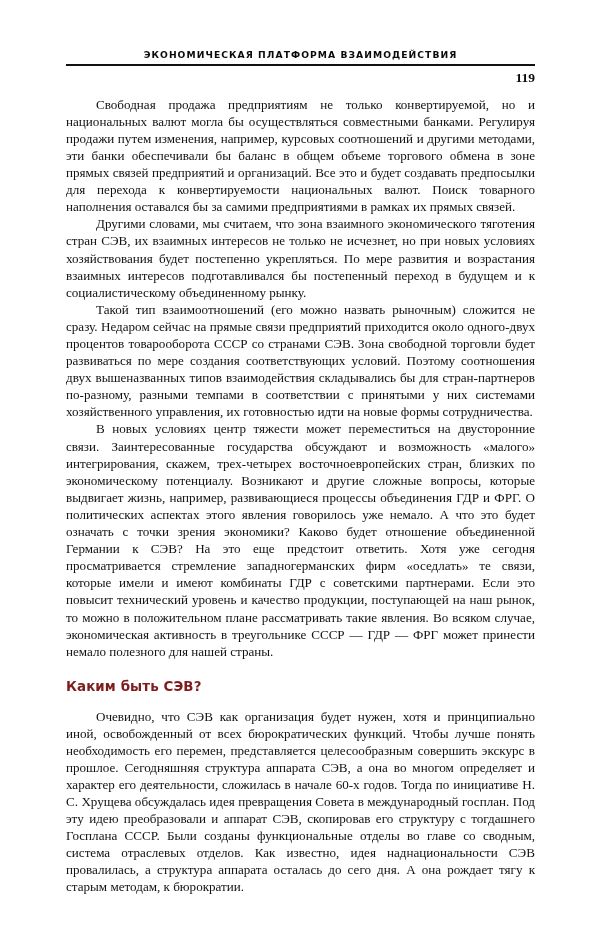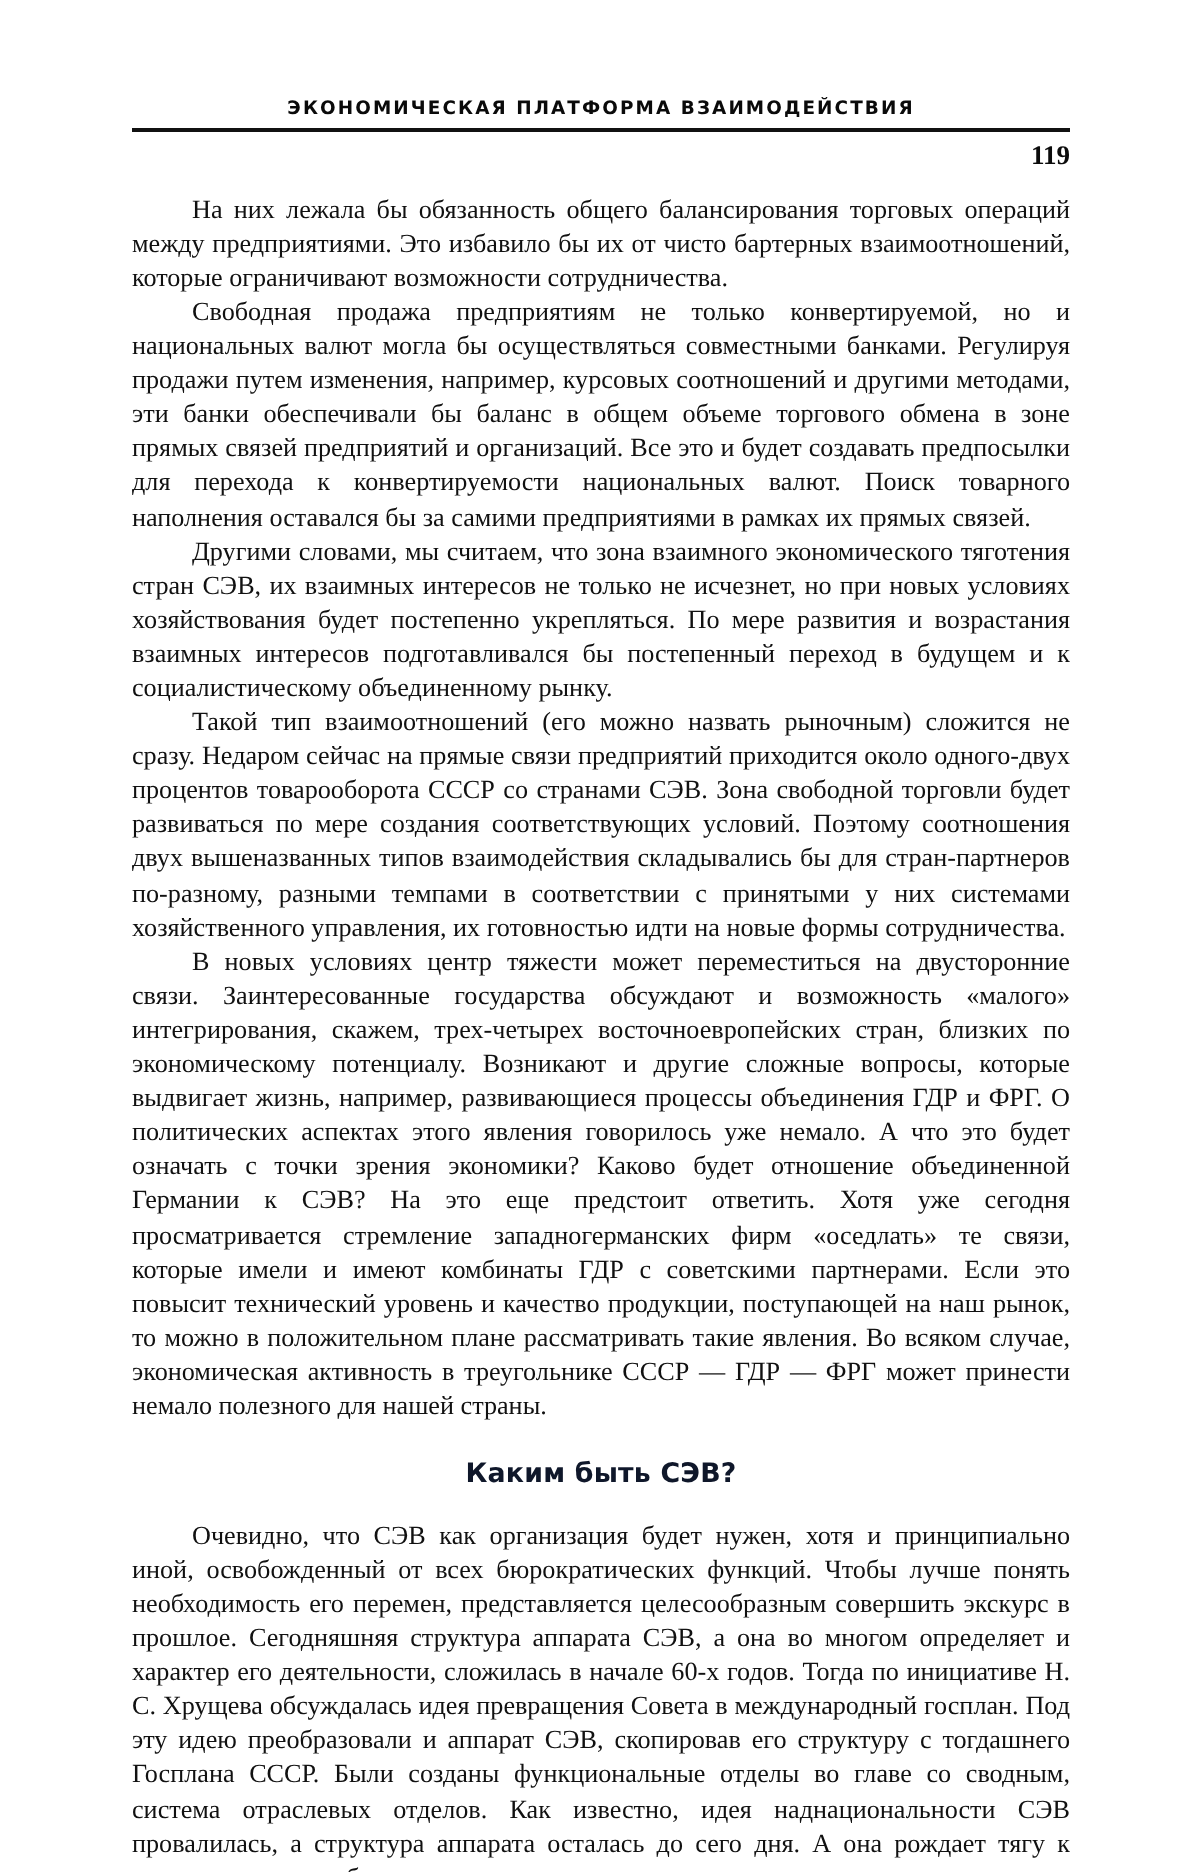--- a/index.html
+++ b/index.html
@@ -66,22 +66,21 @@
   .body-text p {
     margin: 0;
     text-indent: 30px;
   }
 
   
   .section-heading {
     font-family: "DejaVu Sans", sans-serif;
     font-weight: bold;
     font-size: 13.4px;
-    color: #0f172a;
-    text-align: center;
+    color: #7f1d1d;
     margin: 19px 0 0 0;
     line-height: 1.25;
     letter-spacing: 0.1px;
   }
   .after-heading {
     margin-top: 12px;
   }
 </style>
 </head>
 <body>
@@ -89,21 +88,20 @@
 <div class="page">
   <div class="content">
 
     <div class="running-head">ЭКОНОМИЧЕСКАЯ ПЛАТФОРМА ВЗАИМОДЕЙСТВИЯ</div>
 
     <div class="head-rule"></div>
 
     <div class="folio">119</div>
 
     <div class="body-text">
-      <p>На них лежала бы обязанность общего балансирования торговых операций между предприятиями. Это избавило бы их от чисто бартерных взаимоотношений, которые ограничивают возможности сотрудничества.</p>
       <p>Свободная продажа предприятиям не только конвертируемой, но и национальных валют могла бы осуществляться совместными банками. Регулируя продажи путем изменения, например, курсовых соотношений и другими методами, эти банки обеспечивали бы баланс в общем объеме торгового обмена в зоне прямых связей предприятий и организаций. Все это и будет создавать предпосылки для перехода к конвертируемости национальных валют. Поиск товарного наполнения оставался бы за самими предприятиями в рамках их прямых связей.</p>
       <p>Другими словами, мы считаем, что зона взаимного экономического тяготения стран СЭВ, их взаимных интересов не только не исчезнет, но при новых условиях хозяйствования будет постепенно укрепляться. По мере развития и возрастания взаимных интересов подготавливался бы постепенный переход в будущем и к социалистическому объединенному рынку.</p>
       <p>Такой тип взаимоотношений (его можно назвать рыночным) сложится не сразу. Недаром сейчас на прямые связи предприятий приходится около одного-двух процентов товарооборота СССР со странами СЭВ. Зона свободной торговли будет развиваться по мере создания соответствующих условий. Поэтому соотношения двух вышеназванных типов взаимодействия складывались бы для стран-партнеров по-разному, разными темпами в соответствии с принятыми у них системами хозяйственного управления, их готовностью идти на новые формы сотрудничества.</p>
       <p>В новых условиях центр тяжести может переместиться на двусторонние связи. Заинтересованные государства обсуждают и возможность «малого» интегрирования, скажем, трех-четырех восточноевропейских стран, близких по экономическому потенциалу. Возникают и другие сложные вопросы, которые выдвигает жизнь, например, развивающиеся процессы объединения ГДР и ФРГ. О политических аспектах этого явления говорилось уже немало. А что это будет означать с точки зрения экономики? Каково будет отношение объединенной Германии к СЭВ? На это еще предстоит ответить. Хотя уже сегодня просматривается стремление западногерманских фирм «оседлать» те связи, которые имели и имеют комбинаты ГДР с советскими партнерами. Если это повысит технический уровень и качество продукции, поступающей на наш рынок, то можно в положительном плане рассматривать такие явления. Во всяком случае, экономическая активность в треугольнике СССР — ГДР — ФРГ может принести немало полезного для нашей страны.</p>
     </div>
 
     <h2 class="section-heading">Каким быть СЭВ?</h2>
 
     <div class="body-text after-heading">
       <p>Очевидно, что СЭВ как организация будет нужен, хотя и принципиально иной, освобожденный от всех бюрократических функций. Чтобы лучше понять необходимость его перемен, представляется целесообразным совершить экскурс в прошлое. Сегодняшняя структура аппарата СЭВ, а она во многом определяет и характер его деятельности, сложилась в начале 60-х годов. Тогда по инициативе Н. С. Хрущева обсуждалась идея превращения Совета в международный госплан. Под эту идею преобразовали и аппарат СЭВ, скопировав его структуру с тогдашнего Госплана СССР. Были созданы функциональные отделы во главе со сводным, система отраслевых отделов. Как известно, идея наднациональности СЭВ провалилась, а структура аппарата осталась до сего дня. А она рождает тягу к старым методам, к бюрократии.</p>

